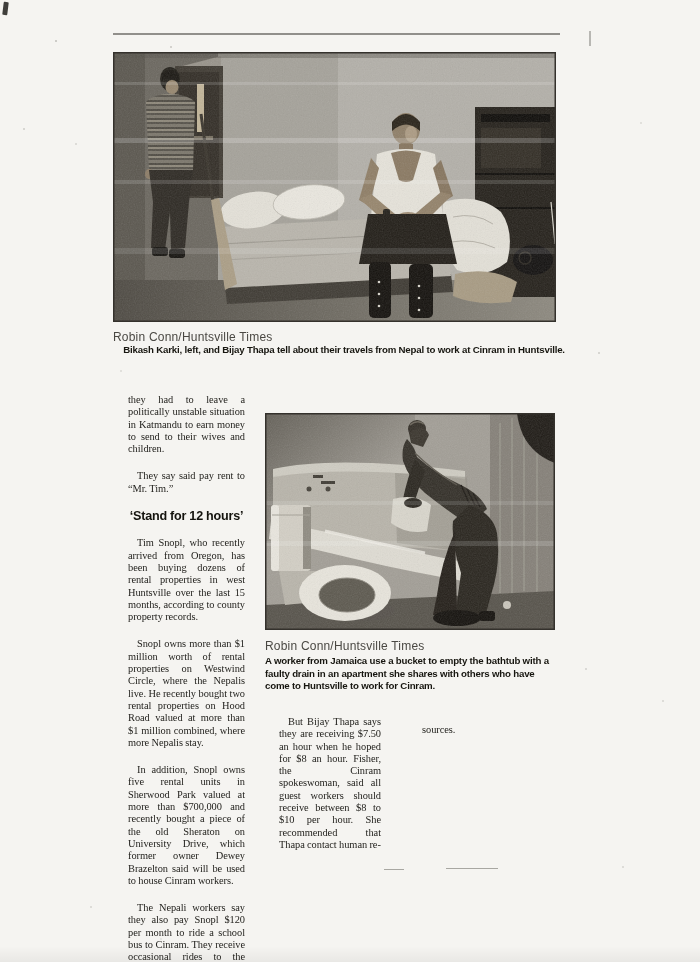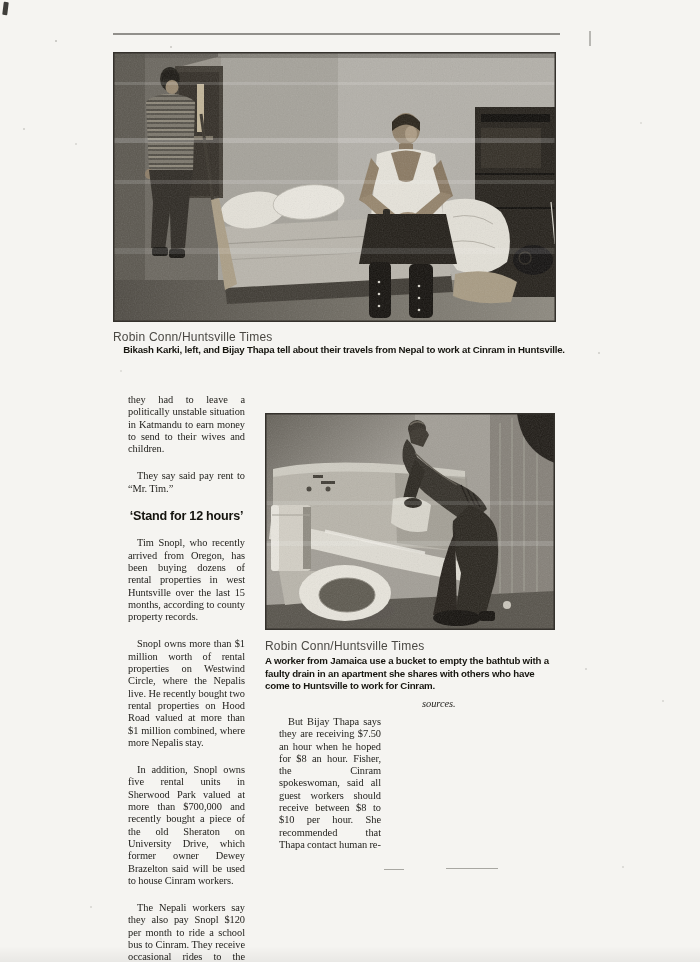--- a/index.html
+++ b/index.html
@@ -235,20 +235,20 @@
   </div>
 
   <div class="photo-credit" style="left:265px; top:642px; width:290px;">Robin Conn/Huntsville Times</div>
 
   <div class="photo-caption" style="left:265px; top:655px; width:294px;">A worker from Jamaica use a bucket to empty the bathtub with a faulty drain in an apartment she shares with others who have come to Huntsville to work for Cinram.</div>
 
   <div class="col" style="left:264px; top:701px; width:132px;">
     <p class="ind">But Bijay Thapa says they are receiving $7.50 an hour when he hoped for $8 an hour. Fisher, the Cinram spokeswoman, said all guest workers should receive between $8 to $10 per hour. She recommended that Thapa contact human re-</p>
   </div>
 
-  <div class="col" style="left:407px; top:683px; width:141px;font-style:italic;">
+  <div class="col" style="left:407px; top:709px; width:141px;">
     <p>sources.</p>
   </div>
 
   <div class="endrule" style="left:384px; top:869px; width:20px; height:1px;"></div>
   <div class="endrule" style="left:446px; top:868px; width:52px; height:1.2px;"></div>
 
 </div>
 
 </body></html>

